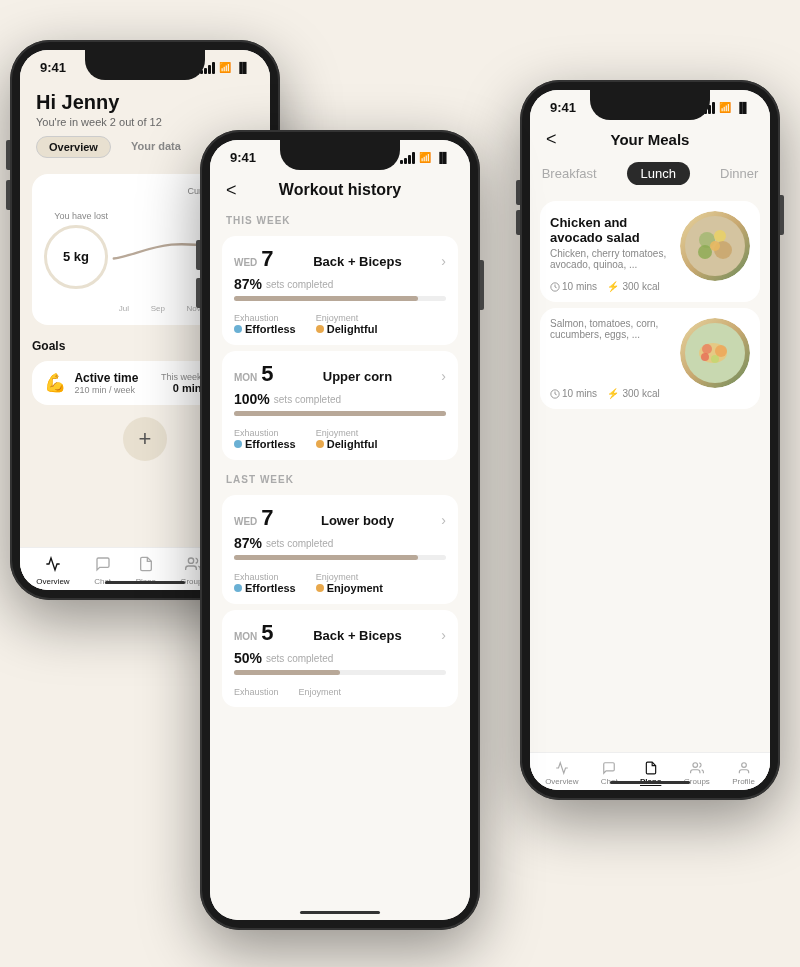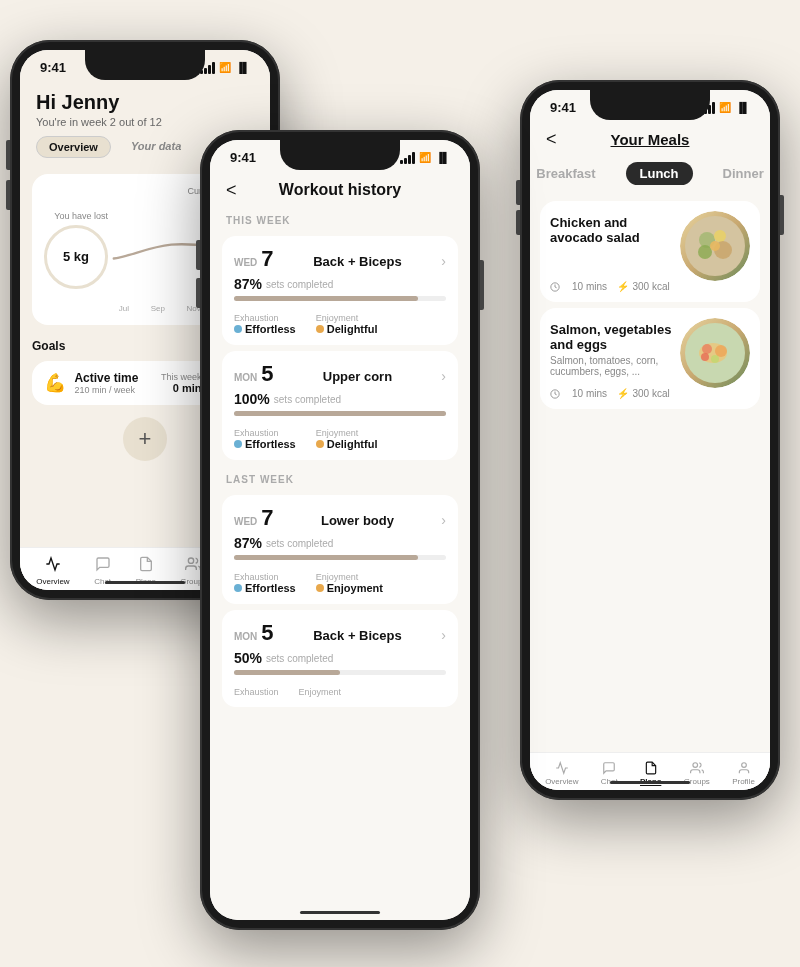--- a/index.html
+++ b/index.html
@@ -122,21 +122,20 @@
     }
     .tab-active {
       background: #e8e0d0;
       color: #111;
       border: 1.5px solid #ccc;
     }
     .tab-inactive {
       background: transparent;
       color: #888;
       border: none;
-      font-style: italic;
     }
     .overview-card {
       background: #fff;
       border-radius: 16px;
       margin: 8px 12px;
       padding: 12px;
     }
     .weight-section {
       display: flex;
       justify-content: space-between;
@@ -386,31 +385,31 @@
       align-items: center;
       justify-content: center;
       padding: 12px 16px 8px;
       position: relative;
     }
     .meals-back {
       position: absolute; left: 16px;
       font-size: 18px; color: #111;
     }
     .meals-title {
-      font-size: 15px; font-weight: 700; color: #111; text-decoration: underline;
+      font-size: 15px; font-weight: 700; color: #111;
     }
     .meal-tabs {
       display: flex;
       justify-content: center;
       gap: 16px;
       padding: 6px 16px 10px;
     }
     .meal-tab {
       font-size: 13px;
-      font-weight: 700;
+      font-weight: 400;
       color: #aaa;
       padding: 4px 14px;
       border-radius: 20px;
       cursor: pointer;
     }
     .meal-tab.active {
       background: #2a2a2a;
       color: #fff;
     }
     .meal-card {
@@ -440,21 +439,21 @@
     }
     .meal-ingredients {
       font-size: 10px; color: #888;
       margin-bottom: 6px;
     }
     .meal-meta {
       display: flex; align-items: center; gap: 10px;
       font-size: 10px; color: #888;
       clear: both;
     }
-    .meal-time { display: flex; align-items: center; gap: 12px; }
+    .meal-time { display: flex; align-items: center; gap: 2px; }
     .meal-kcal { display: flex; align-items: center; gap: 3px; color: #888; }
     .kcal-bolt { color: #e8c14c; }
     .clearfix::after { content: ''; display: table; clear: both; }
 
     
     .bottom-nav-meals {
       display: flex;
       justify-content: space-around;
       align-items: center;
       padding: 8px 4px 4px;
@@ -830,20 +829,21 @@
               <circle cx="30" cy="30" r="30" fill="#d4c4a0"></circle>
               <circle cx="22" cy="24" r="8" fill="#a0b870" opacity="0.8"></circle>
               <circle cx="35" cy="20" r="6" fill="#e8d068" opacity="0.9"></circle>
               <circle cx="38" cy="34" r="9" fill="#c8a060" opacity="0.7"></circle>
               <circle cx="20" cy="36" r="7" fill="#8aaa50" opacity="0.8"></circle>
               <circle cx="30" cy="30" r="5" fill="#e8b860" opacity="0.9"></circle>
             </svg>
           </div>
         </div>
         <div class="meal-name">Chicken and avocado salad</div>
+        <div class="meal-ingredients">Chicken, cherry tomatoes, avocado, quinoa, ...</div>
         <div class="meal-meta">
           <div class="meal-time">
             <svg width="10" height="10" viewBox="0 0 24 24" fill="none" stroke="#888" stroke-width="2">
                 <circle cx="12" cy="12" r="10"></circle>
                 <polyline points="12 6 12 12 16 14"></polyline>
               </svg>
             <span>10 mins</span>
           </div>
           <div class="meal-kcal">
             <span class="kcal-bolt">⚡</span>
@@ -858,21 +858,20 @@
             <svg width="60" height="60" viewBox="0 0 60 60">
               <circle cx="30" cy="30" r="30" fill="#c8d8b0"></circle>
               <ellipse cx="28" cy="30" rx="14" ry="10" fill="#e8c880" opacity="0.9"></ellipse>
               <circle cx="22" cy="26" r="5" fill="#e88060" opacity="0.8"></circle>
               <circle cx="36" cy="28" r="6" fill="#f0a050" opacity="0.7"></circle>
               <circle cx="30" cy="36" r="4" fill="#c0d870" opacity="0.8"></circle>
               <circle cx="20" cy="34" r="4" fill="#e86050" opacity="0.7"></circle>
             </svg>
           </div>
         </div>
-        <div class="meal-name">Salmon, vegetables and eggs</div>
         <div class="meal-ingredients">Salmon, tomatoes, corn, cucumbers, eggs, ...</div>
         <div class="meal-meta">
           <div class="meal-time">
             <svg width="10" height="10" viewBox="0 0 24 24" fill="none" stroke="#888" stroke-width="2">
                 <circle cx="12" cy="12" r="10"></circle>
                 <polyline points="12 6 12 12 16 14"></polyline>
               </svg>
             <span>10 mins</span>
           </div>
           <div class="meal-kcal">

